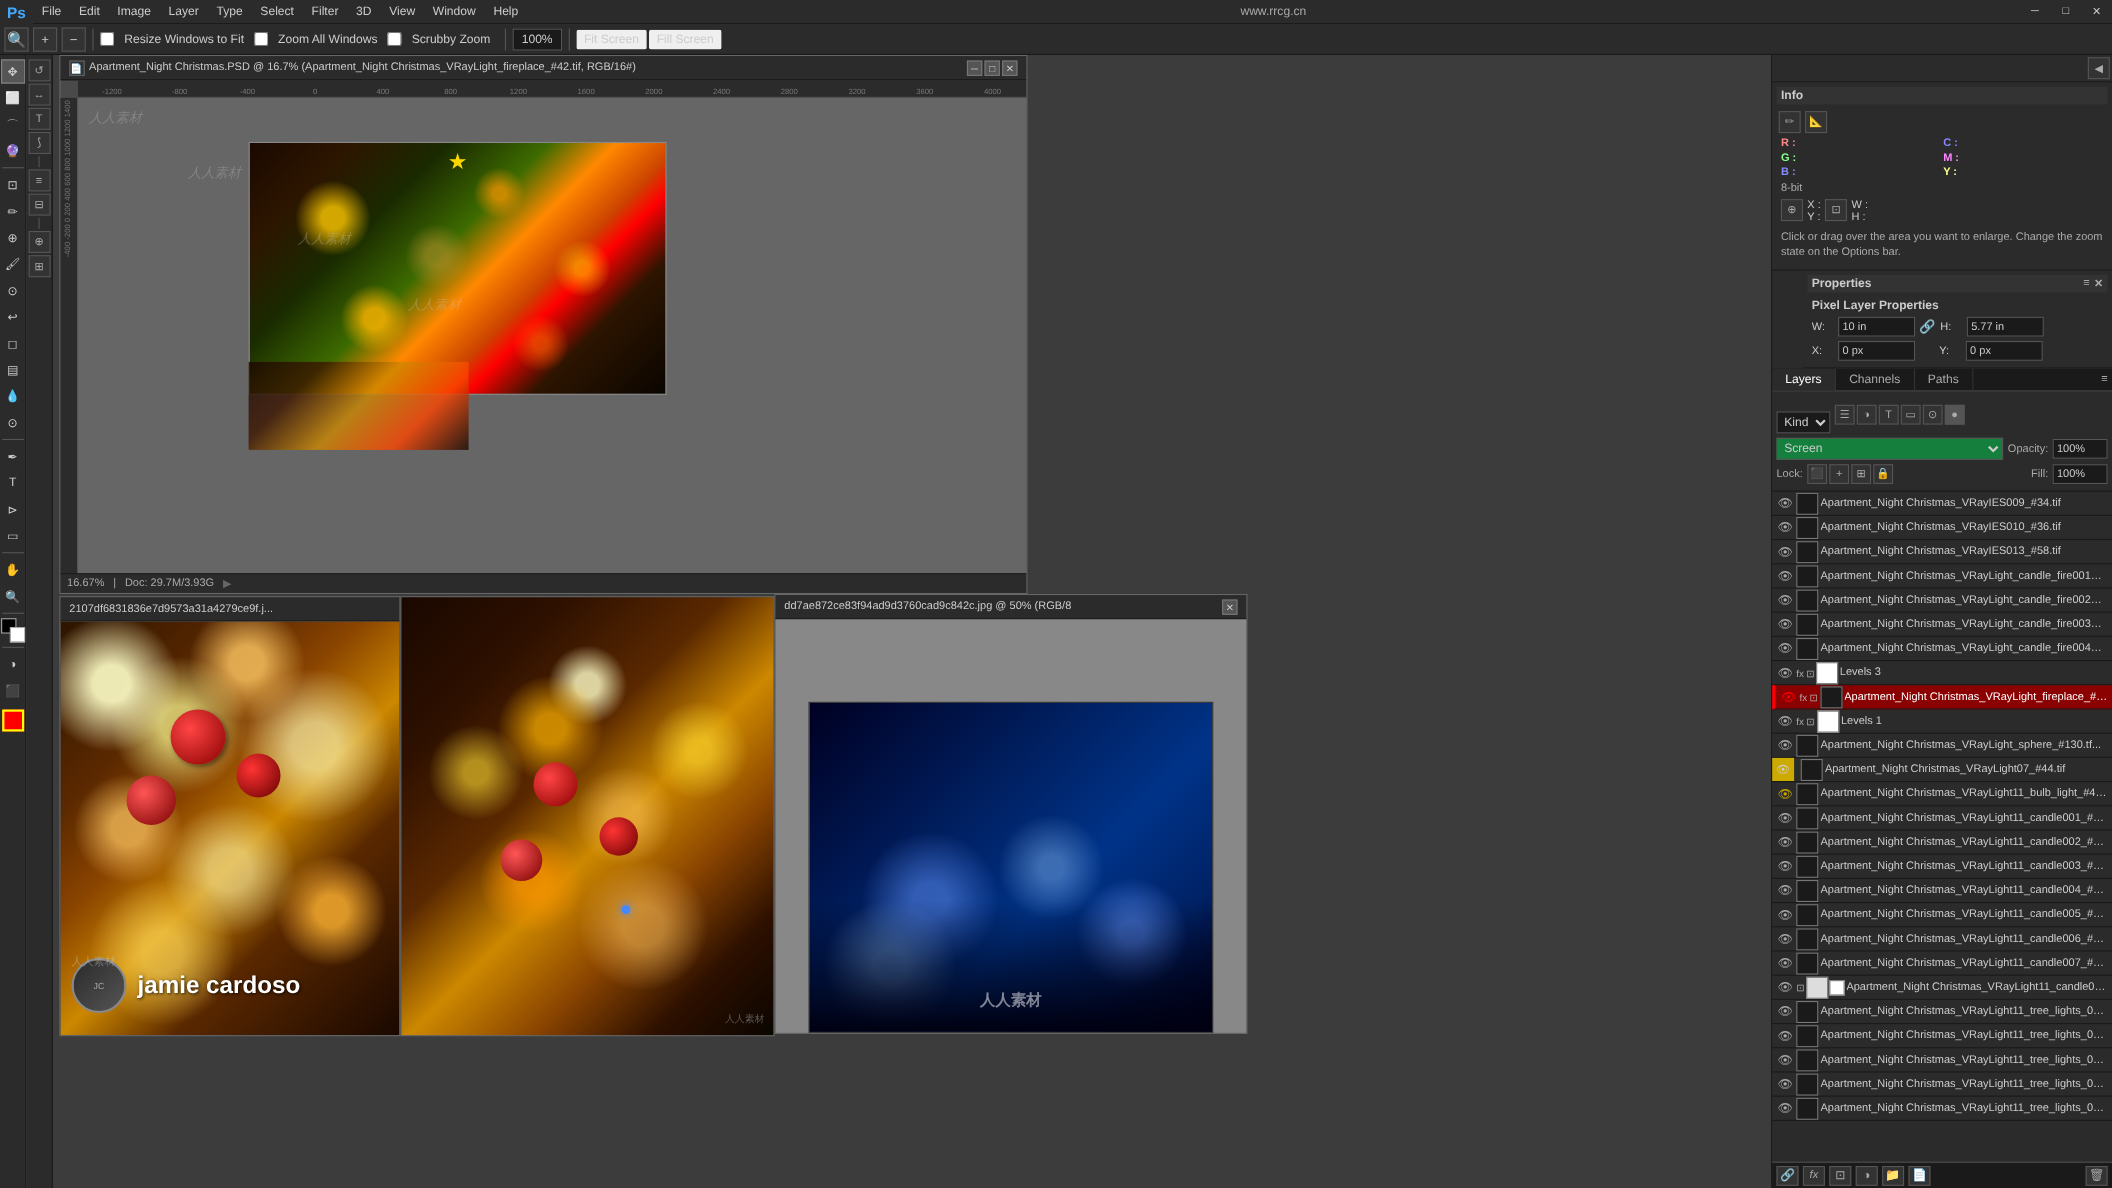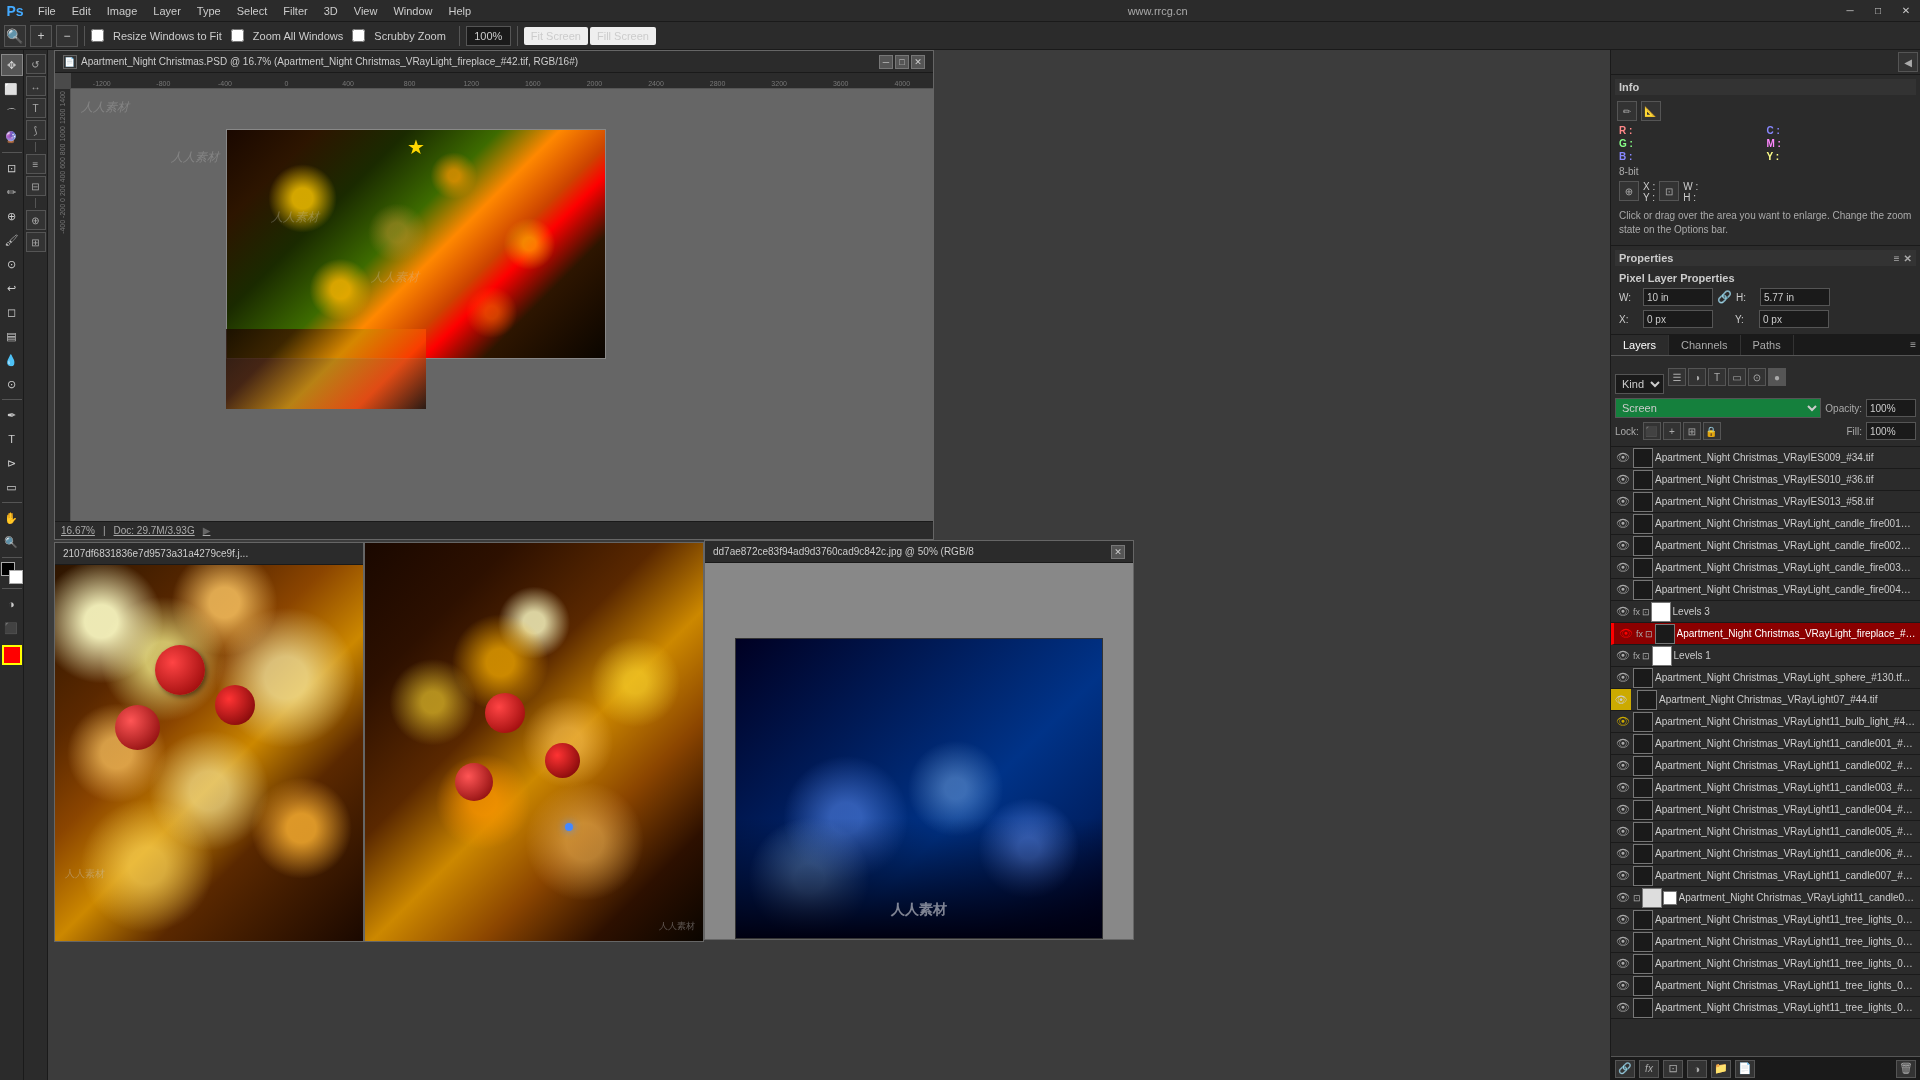--- a/index.html
+++ b/index.html
@@ -28,31 +28,31 @@
     .tool-btn.active { background: #555; border-color: #888; }
     .tool-sep { width: 20px; height: 1px; background: #555; margin: 2px 0; }
     .swatch-container { position: relative; width: 22px; height: 22px; }
 
     
     .canvas-area { flex: 1; background: #3c3c3c; position: relative; overflow: hidden; }
     
     
     .doc-window { position: absolute; background: #4a4a4a; border: 1px solid #666; }
     .doc-titlebar { background: #2b2b2b; height: 22px; display: flex; align-items: center; padding: 0 8px; font-size: 11px; color: #ccc; border-bottom: 1px solid #1a1a1a; gap: 4px; }
-    .doc-statusbar { background: #2b2b2b; height: 18px; display: flex; align-items: center; padding: 0 6px; font-size: 10px; color: #aaa; border-top: 1px solid #1a1a1a; text-decoration: underline; }
+    .doc-statusbar { background: #2b2b2b; height: 18px; display: flex; align-items: center; padding: 0 6px; font-size: 10px; color: #aaa; border-top: 1px solid #1a1a1a; }
 
     
     .right-panels { width: 310px; background: #2b2b2b; border-left: 1px solid #1a1a1a; display: flex; flex-direction: column; }
     
     
     .info-panel { background: #2b2b2b; border-bottom: 1px solid #1a1a1a; padding: 4px; }
     .info-title { font-size: 11px; color: #ccc; font-weight: bold; padding: 2px 4px; background: #333; margin-bottom: 4px; }
 
     
-    .props-panel { background: #2b2b2b; border-bottom: 1px solid #1a1a1a; padding: 4px; }
+    .props-panel { background: #2b2b2b; border-bottom: 1px solid #1a1a1a; padding: 4px; margin-left: 28px; }
     .props-title { font-size: 11px; color: #ccc; font-weight: bold; padding: 2px 4px; background: #333; margin-bottom: 4px; display: flex; justify-content: space-between; align-items: center; }
     .props-subtitle { font-size: 11px; color: #ccc; font-weight: bold; padding: 2px 4px; }
     .props-row { display: flex; align-items: center; gap: 4px; padding: 2px 4px; }
     .props-input { width: 70px; height: 18px; background: #1a1a1a; border: 1px solid #555; color: #ccc; font-size: 10px; padding: 0 3px; }
     .props-label { color: #ccc; font-size: 10px; width: 20px; }
     .link-icon { color: #aaa; font-size: 12px; cursor: pointer; }
 
     
     .layers-panel { flex: 1; background: #2b2b2b; overflow: hidden; display: flex; flex-direction: column; }
     .layers-tabs { display: flex; background: #1a1a1a; border-bottom: 1px solid #555; }
@@ -262,20 +262,26 @@
       <div style="flex:1;background:#555;position:relative;height:calc(100% - 22px);overflow:hidden;">
 
         <div style="position:absolute;inset:0;background:linear-gradient(135deg, #2d1500 0%, #5a2800 25%, #8b4500 40%, #cc8800 55%, #5a2800 70%, #1a0800 100%);"></div>
 
         <div style="position:absolute;inset:0;background:radial-gradient(circle at 15% 15%, rgba(255,255,200,0.9) 4%, transparent 15%),radial-gradient(circle at 35% 25%, rgba(255,255,150,0.7) 5%, transparent 18%),radial-gradient(circle at 55% 10%, rgba(255,200,100,0.8) 4%, transparent 14%),radial-gradient(circle at 75% 30%, rgba(255,255,200,0.6) 6%, transparent 20%),radial-gradient(circle at 20% 50%, rgba(255,200,100,0.7) 5%, transparent 16%),radial-gradient(circle at 50% 60%, rgba(255,255,200,0.5) 7%, transparent 22%),radial-gradient(circle at 80% 70%, rgba(255,180,50,0.8) 4%, transparent 14%),radial-gradient(circle at 30% 80%, rgba(255,220,100,0.6) 5%, transparent 18%);"></div>
 
         <div style="position:absolute;left:100px;top:80px;width:50px;height:50px;background:radial-gradient(circle at 35% 35%, #ff4444, #880000);border-radius:50%;box-shadow:2px 2px 5px rgba(0,0,0,0.5);"></div>
         <div style="position:absolute;left:160px;top:120px;width:40px;height:40px;background:radial-gradient(circle at 35% 35%, #ff3333, #660000);border-radius:50%;"></div>
         <div style="position:absolute;left:60px;top:140px;width:45px;height:45px;background:radial-gradient(circle at 35% 35%, #ff5555, #770000);border-radius:50%;"></div>
 
+        <div style="position:absolute;bottom:20px;left:0;right:0;display:flex;align-items:center;gap:10px;padding:0 10px;">
+          <div style="width:50px;height:50px;border-radius:50%;background:linear-gradient(135deg,#2a2a2a,#555);border:2px solid #888;overflow:hidden;display:flex;align-items:center;justify-content:center;flex-shrink:0;">
+            <div style="font-size:8px;color:#aaa;text-align:center;">JC</div>
+          </div>
+          <div style="font-size:22px;font-weight:bold;color:#fff;text-shadow:1px 1px 3px rgba(0,0,0,0.8);">jamie cardoso</div>
+        </div>
 
         <div style="position:absolute;bottom:60px;left:10px;font-size:10px;color:rgba(200,200,200,0.4);">人人素材</div>
       </div>
     </div>
 
     <div class="doc-window" style="left:340px;top:492px;width:340px;height:400px;">
       <div style="height:100%;background:linear-gradient(135deg, #1a0800 0%, #2d1000 20%, #5a2800 40%, #cc8800 55%, #8b4500 70%, #2d1000 85%, #0a0500 100%);position:relative;overflow:hidden;">
 
         <div style="position:absolute;inset:0;background:radial-gradient(circle at 20% 40%, rgba(255,220,50,0.6) 3%, transparent 12%),radial-gradient(circle at 40% 30%, rgba(255,180,0,0.7) 4%, transparent 14%),radial-gradient(circle at 60% 50%, rgba(255,200,100,0.5) 5%, transparent 16%),radial-gradient(circle at 80% 35%, rgba(255,220,50,0.6) 3%, transparent 12%),radial-gradient(circle at 35% 65%, rgba(255,150,0,0.7) 4%, transparent 14%),radial-gradient(circle at 65% 75%, rgba(255,200,100,0.5) 5%, transparent 16%),radial-gradient(circle at 50% 20%, rgba(255,255,200,0.8) 3%, transparent 10%);z-index:2;"></div>
 

